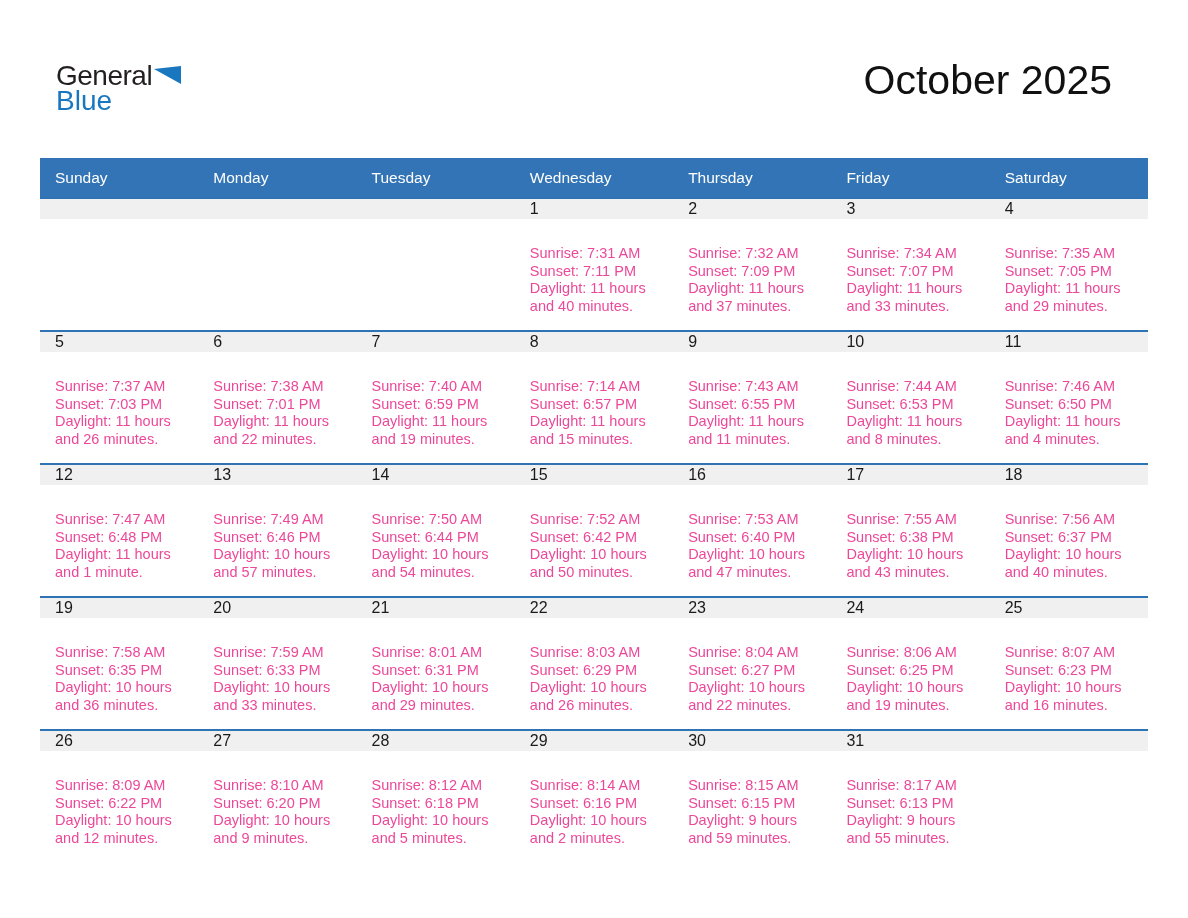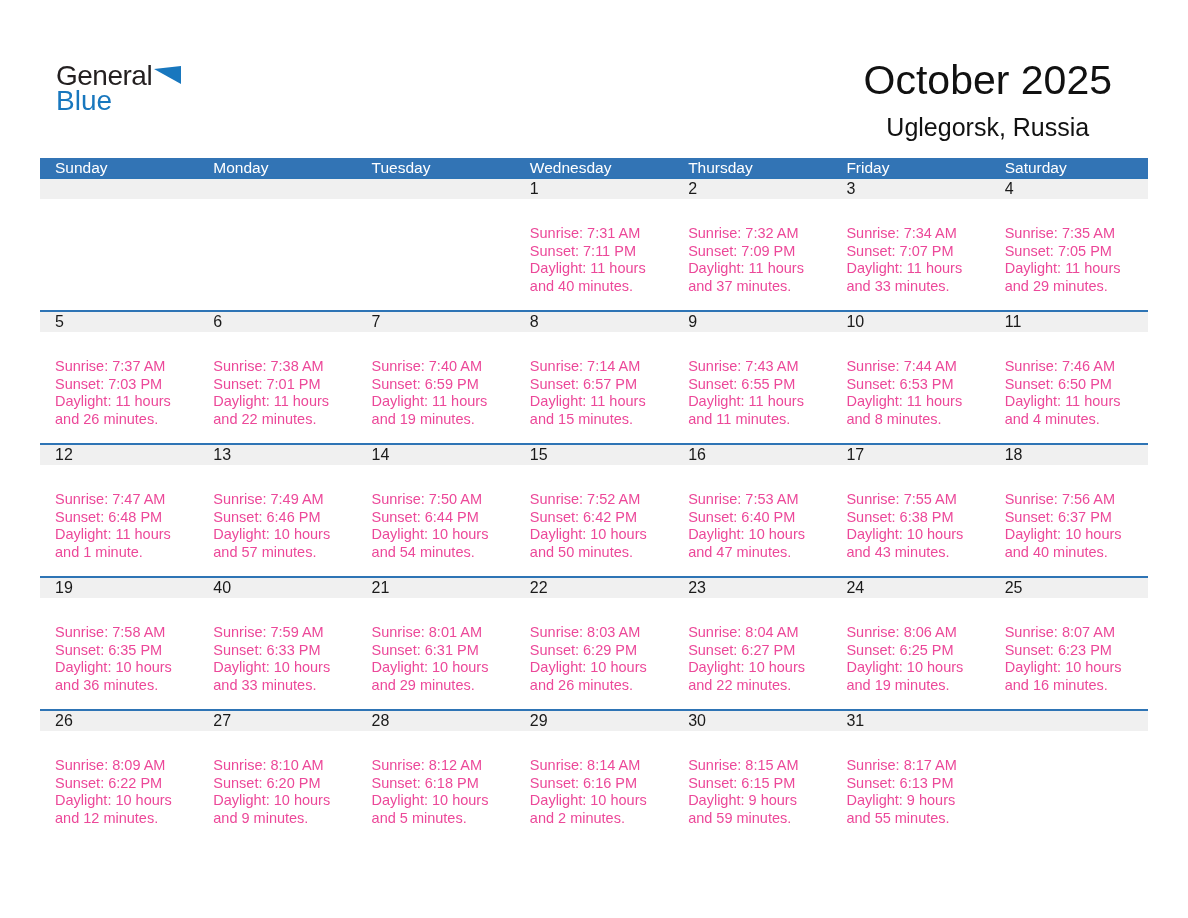--- a/index.html
+++ b/index.html
@@ -14,21 +14,21 @@
   .logo-tri { margin-left: 2px; margin-top: 4px; }
   .logo-blue { font-size: 28px; color: #1877be; line-height: 1; margin-top: -3px; }
 
   
   .titles { position: absolute; right: 76px; top: 50px; text-align: center; margin-top: 8px; }
   .title-month { font-size: 41px; line-height: 1.1; color: #111; }
   .title-location { font-size: 25px; margin-top: 10px; color: #111; }
 
   
   table.calendar { position: absolute; left: 40px; top: 158px; width: 1108px; border-collapse: collapse; table-layout: fixed; }
-  thead th { background: #3274b5; color: #ffffff; font-weight: normal; text-align: left; font-size: 15.5px; height: 20px; padding: 0 0 0 15px; }
+  thead th { background: #3274b5; color: #ffffff; font-weight: normal; text-align: left; font-size: 15.5px; height: 40px; padding: 0 0 0 15px; }
   tbody tr { border-top: 2px solid #2e74b5; }
   tbody td { vertical-align: top; padding: 0; height: 133px; }
   .num { height: 20px; background: #f0f0f0; font-size: 16px; color: #1a1a1a; padding: 1px 0 0 15px; }
   .det { padding: 26px 6px 0 15px; font-size: 14.5px; line-height: 17.5px; color: #ec4899; }
   .ln { white-space: nowrap; }
 </style>
 </head>
 <body>
 
 <div class="page">
@@ -40,21 +40,20 @@
         <svg width="27" height="18" viewBox="0 0 27 18">
             <polygon points="0,3 27,0 27,18" fill="#1877be"></polygon>
           </svg>
       </span>
     </div>
     <div class="logo-blue">Blue</div>
   </div>
 
   <div class="titles">
     <div class="title-month">October 2025</div>
-    <div class="title-location">Uglegorsk, Russia</div>
   </div>
 
   <table class="calendar">
     <thead>
       <tr>
         <th>Sunday</th>
         <th>Monday</th>
         <th>Tuesday</th>
         <th>Wednesday</th>
         <th>Thursday</th>
@@ -244,21 +243,21 @@
         <td class="cell">
             <div class="num">19</div>
             <div class="det">
               <div class="ln">Sunrise: 7:58 AM</div>
               <div class="ln">Sunset: 6:35 PM</div>
               <div class="ln">Daylight: 10 hours</div>
               <div class="ln">and 36 minutes.</div>
             </div>
           </td>
         <td class="cell">
-            <div class="num">40</div>
+            <div class="num">20</div>
             <div class="det">
               <div class="ln">Sunrise: 7:59 AM</div>
               <div class="ln">Sunset: 6:33 PM</div>
               <div class="ln">Daylight: 10 hours</div>
               <div class="ln">and 33 minutes.</div>
             </div>
           </td>
         <td class="cell">
             <div class="num">21</div>
             <div class="det">

